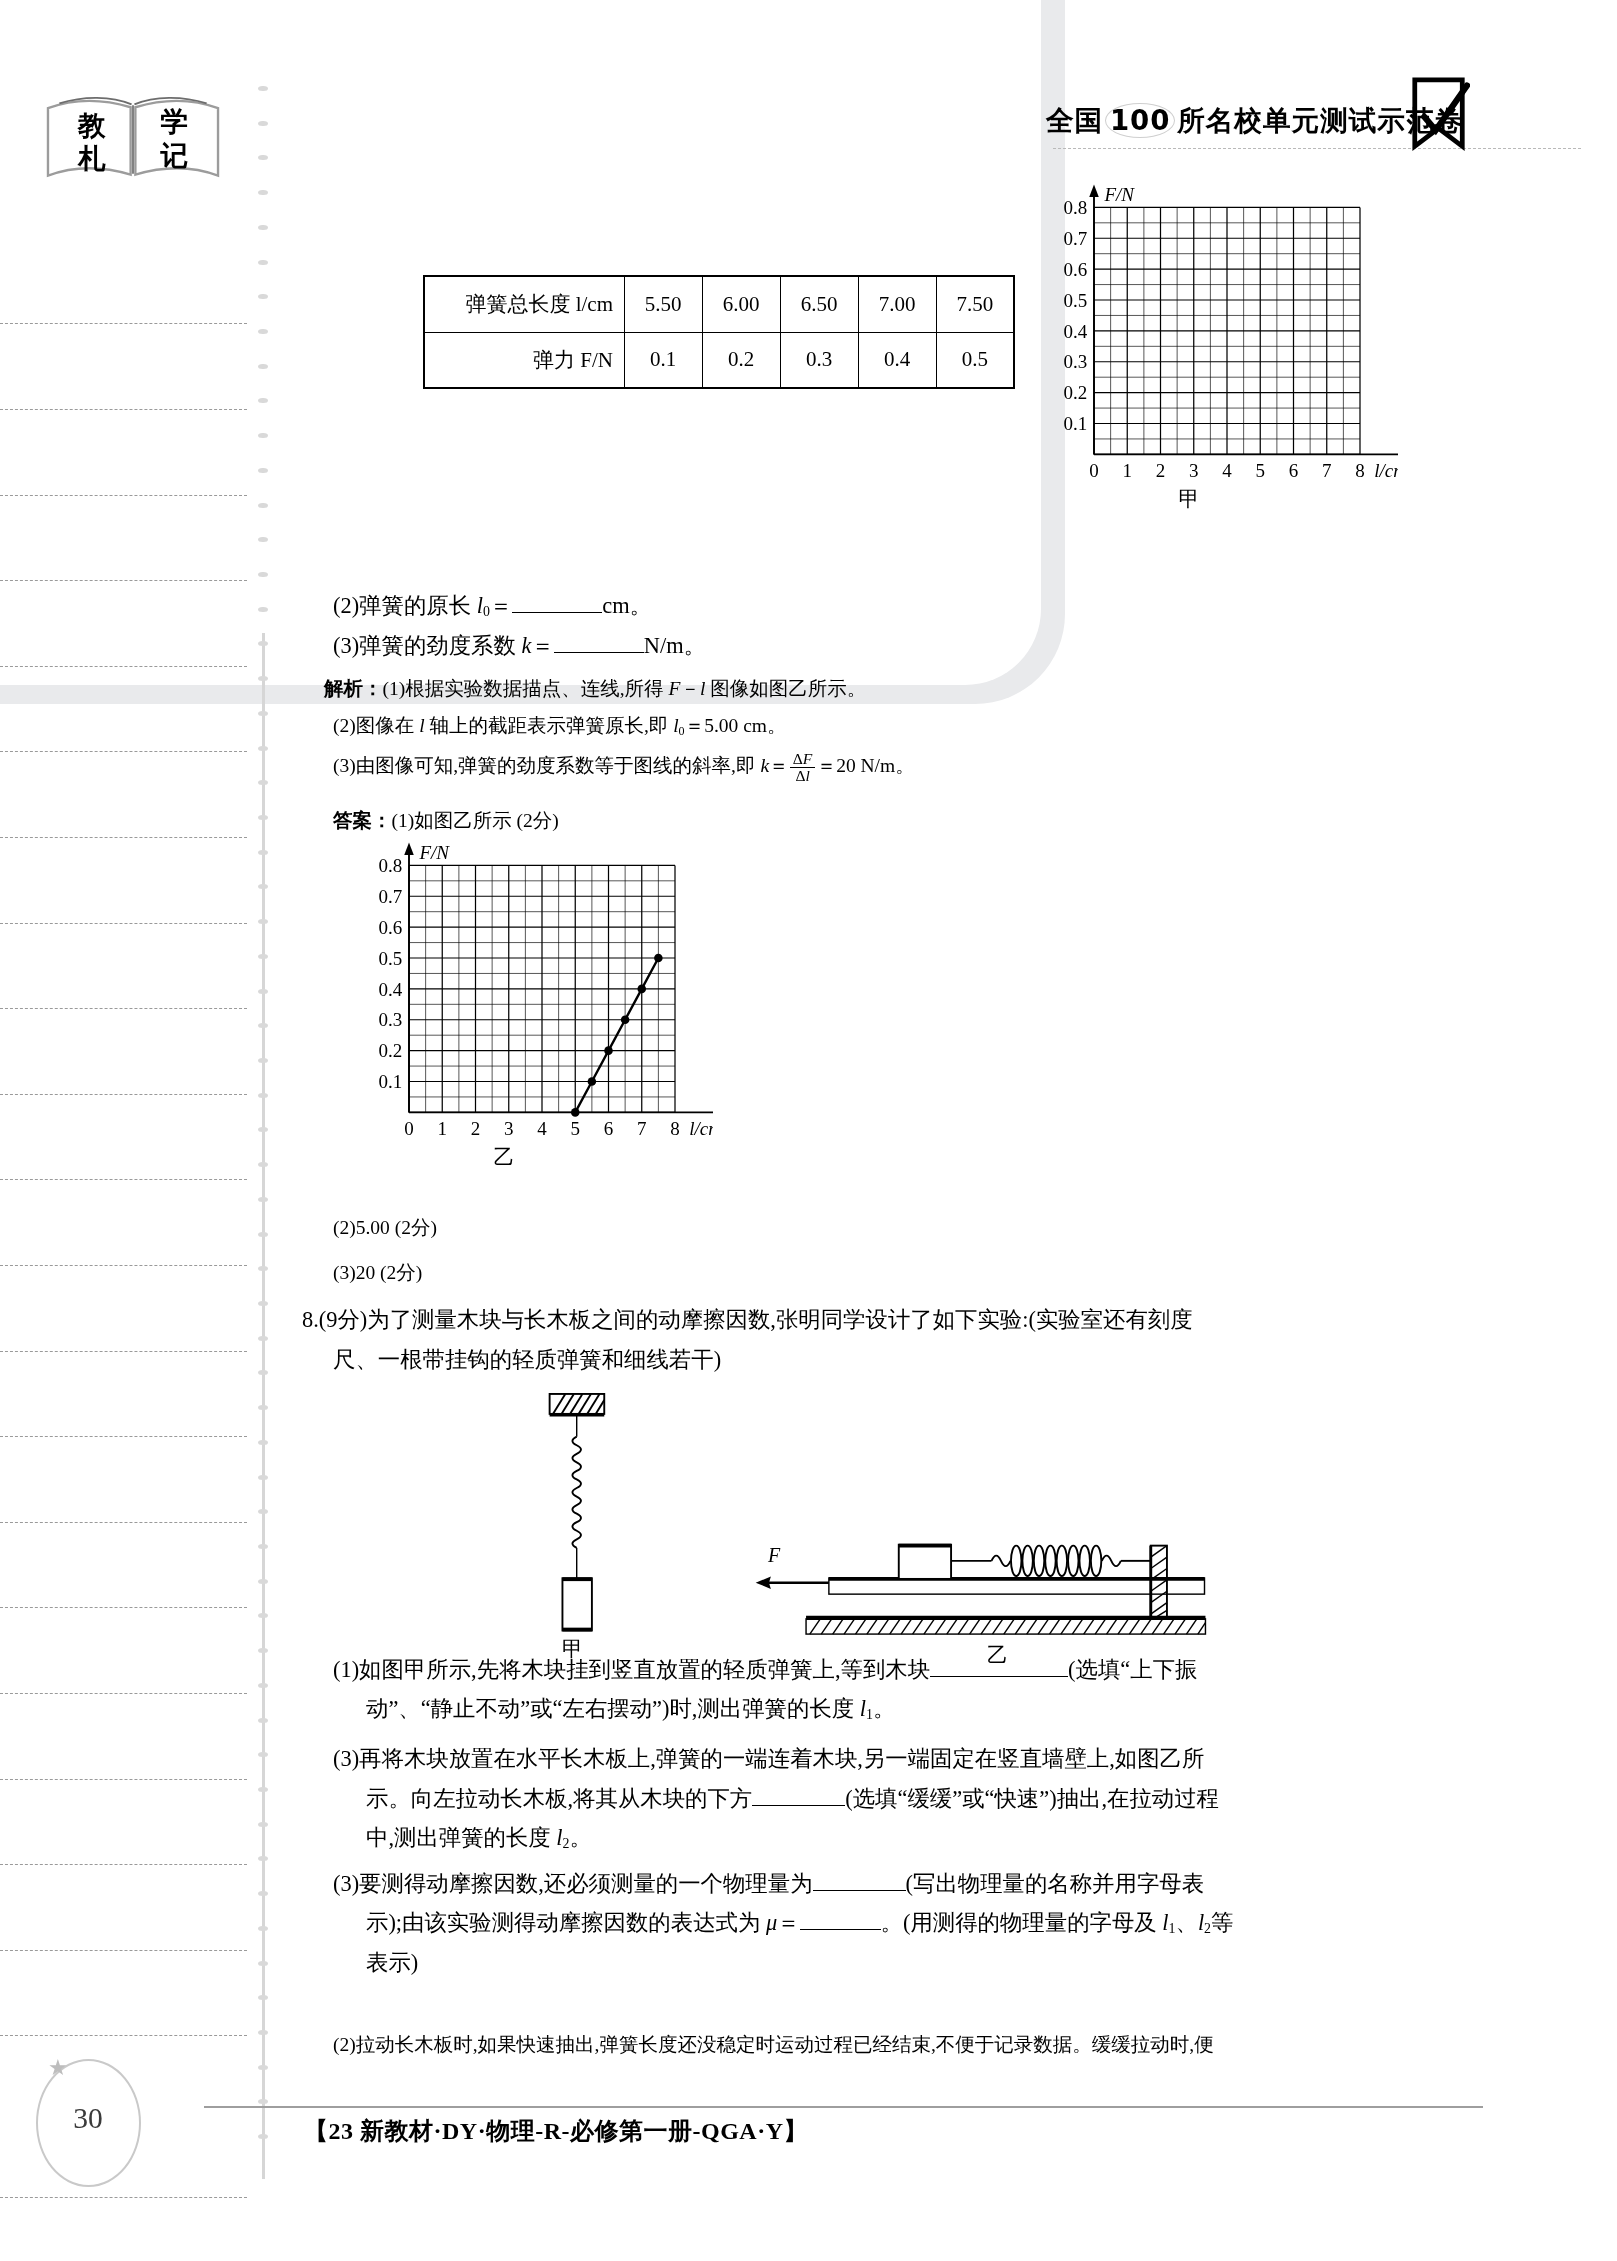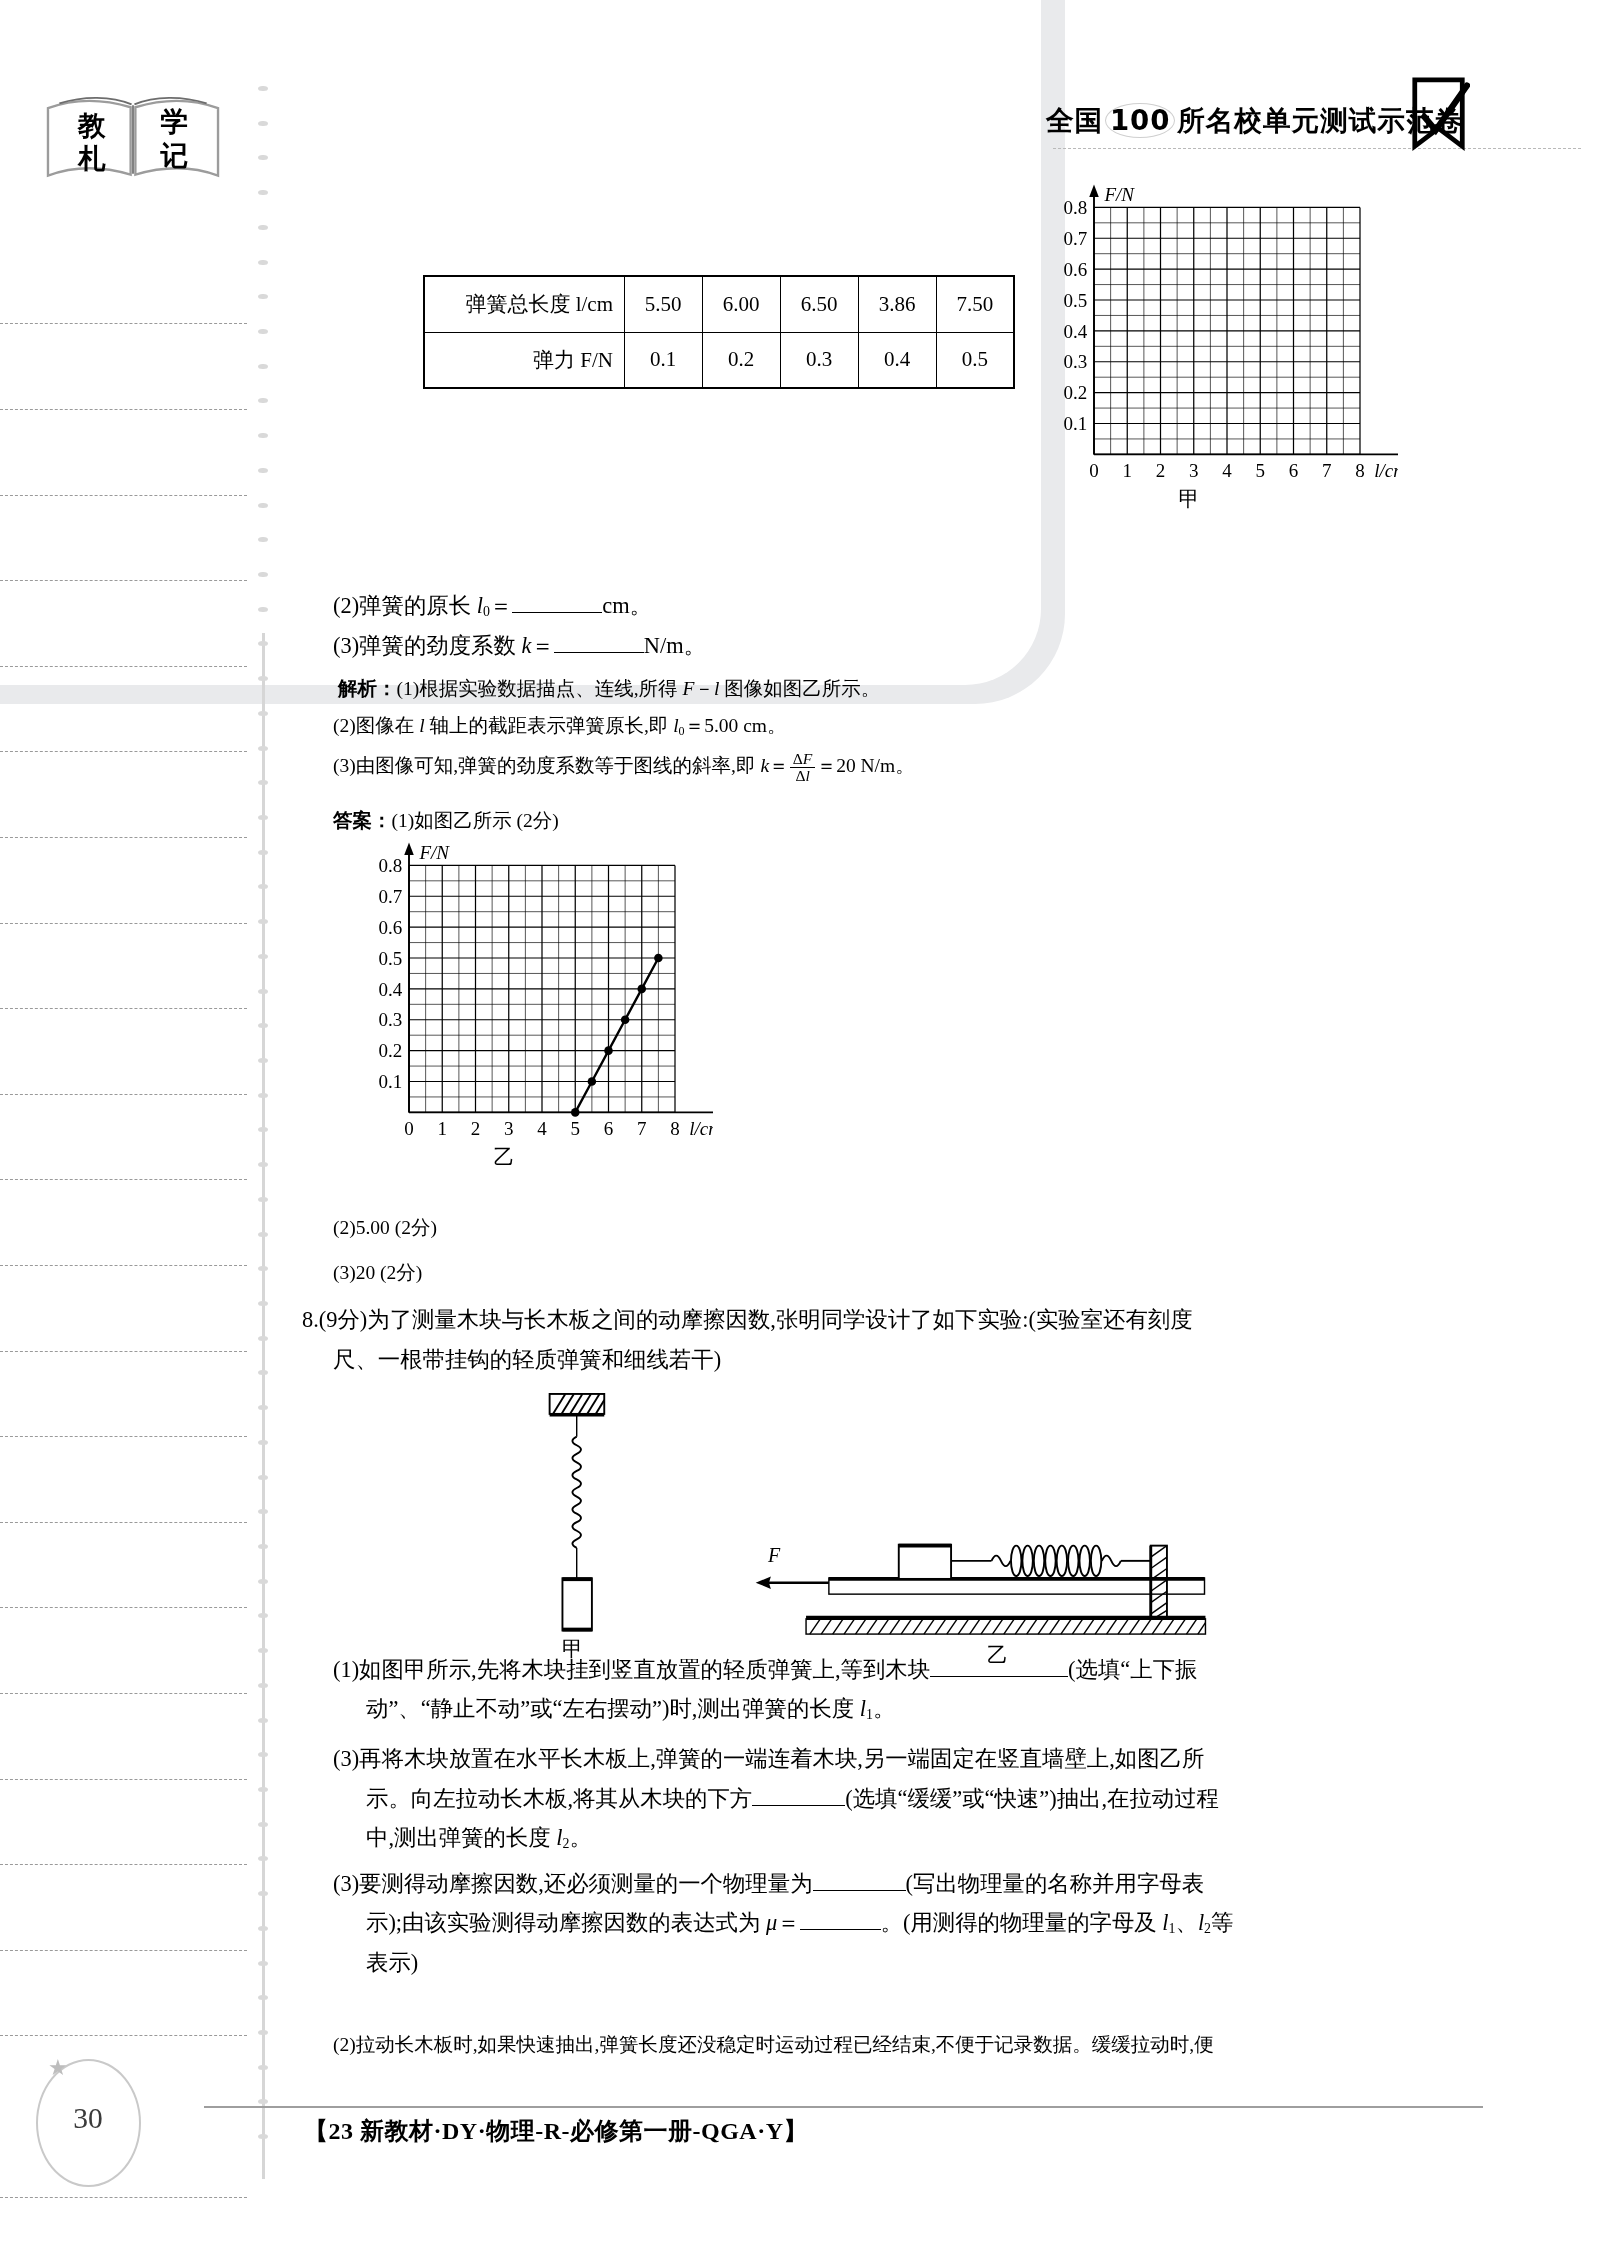--- a/index.html
+++ b/index.html
@@ -250,21 +250,21 @@
     </svg>
   </div>
 
   <table class="data-table">
     <tbody>
         <tr>
       <td class="rowhead">弹簧总长度 l/cm</td>
       <td>5.50</td>
       <td>6.00</td>
       <td>6.50</td>
-      <td>3.86</td>
+      <td>7.00</td>
       <td>7.50</td>
     </tr>
     <tr>
       <td class="rowhead">弹力 F/N</td>
       <td>0.1</td>
       <td>0.2</td>
       <td>0.3</td>
       <td>0.4</td>
       <td>0.5</td>
     </tr>
@@ -336,21 +336,21 @@
 
 
   <div class="tline" style="left:333px; top:591px;">
     (2)弹簧的原长 <span class="ital">l</span><sub>0</sub>＝<span class="blank" style="width:90px"></span>cm。
   </div>
 
   <div class="tline" style="left:333px; top:631px;">
     (3)弹簧的劲度系数 <span class="ital">k</span>＝<span class="blank" style="width:90px"></span>N/m。
   </div>
 
-  <div class="tline tsmall" style="left:338px; top:676px;">
+  <div class="tline tsmall" style="left:324px; top:676px;">
     <span class="bold">解析：</span>(1)根据实验数据描点、连线,所得 <span class="ital">F</span>－<span class="ital">l</span> 图像如图乙所示。
   </div>
   <div class="tline tsmall" style="left:333px; top:713px;">
     (2)图像在 <span class="ital">l</span> 轴上的截距表示弹簧原长,即 <span class="ital">l</span><sub>0</sub>＝5.00 cm。
   </div>
   <div class="tline tsmall" style="left:333px; top:751px;">
     (3)由图像可知,弹簧的劲度系数等于图线的斜率,即 <span class="ital">k</span>＝<span class="frac"><span class="num">Δ<span class="ital">F</span></span><span class="den">Δ<span class="ital">l</span></span></span>＝20 N/m。
   </div>
 
   <div class="tline tsmall" style="left:333px; top:808px;">

